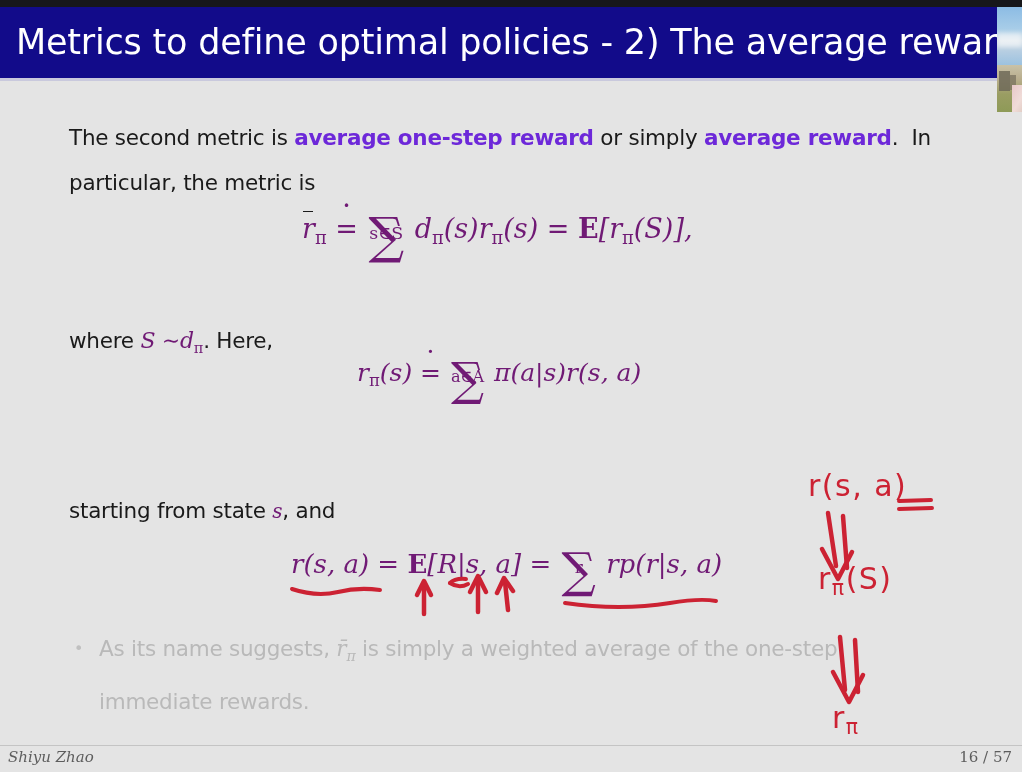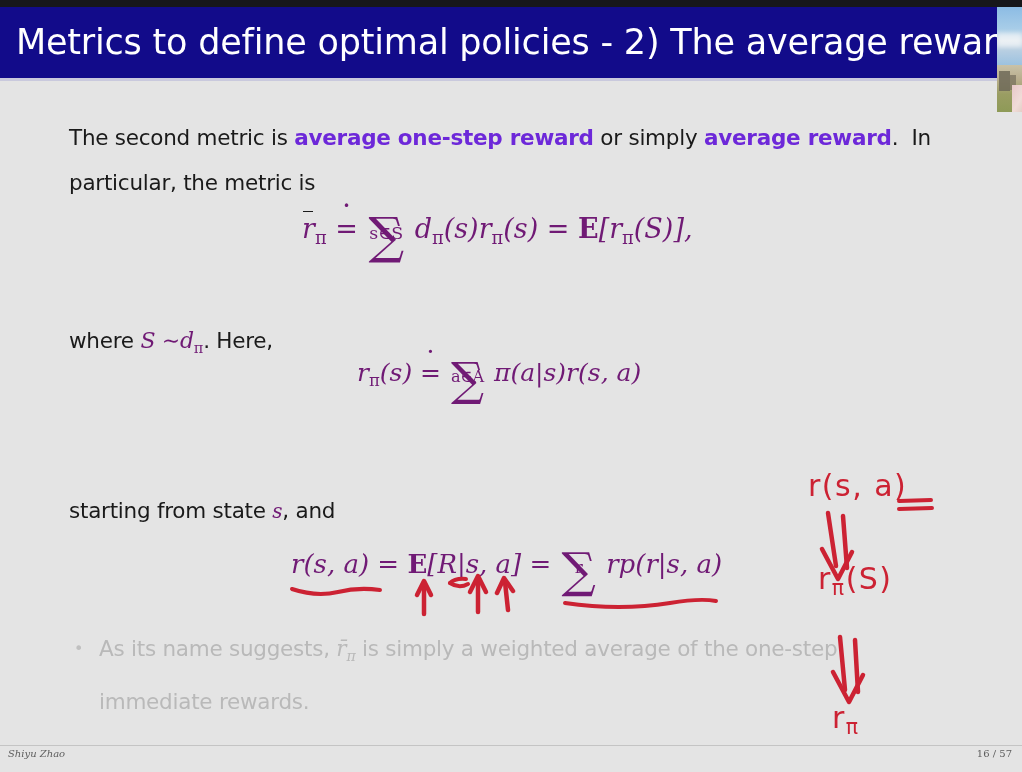--- a/index.html
+++ b/index.html
@@ -222,21 +222,21 @@
     left: 0; top: 745px;
     width: 1022px;
     height: 1px;
     background: #c4c4c4;
   }
   .footer {
     position: absolute;
     top: 748px;
     font-family: "DejaVu Serif", serif;
     font-style: italic;
-    font-size: 10px;
+    font-size: 15px;
     color: #5d5d5d;
   }
   .footer-left { left: 8px; }
   .footer-right { right: 10px; font-style: normal; font-family: "DejaVu Serif", serif; }
 
   
   .ink {
     position: absolute;
     color: #cc2233;
     font-family: "DejaVu Sans", sans-serif;

